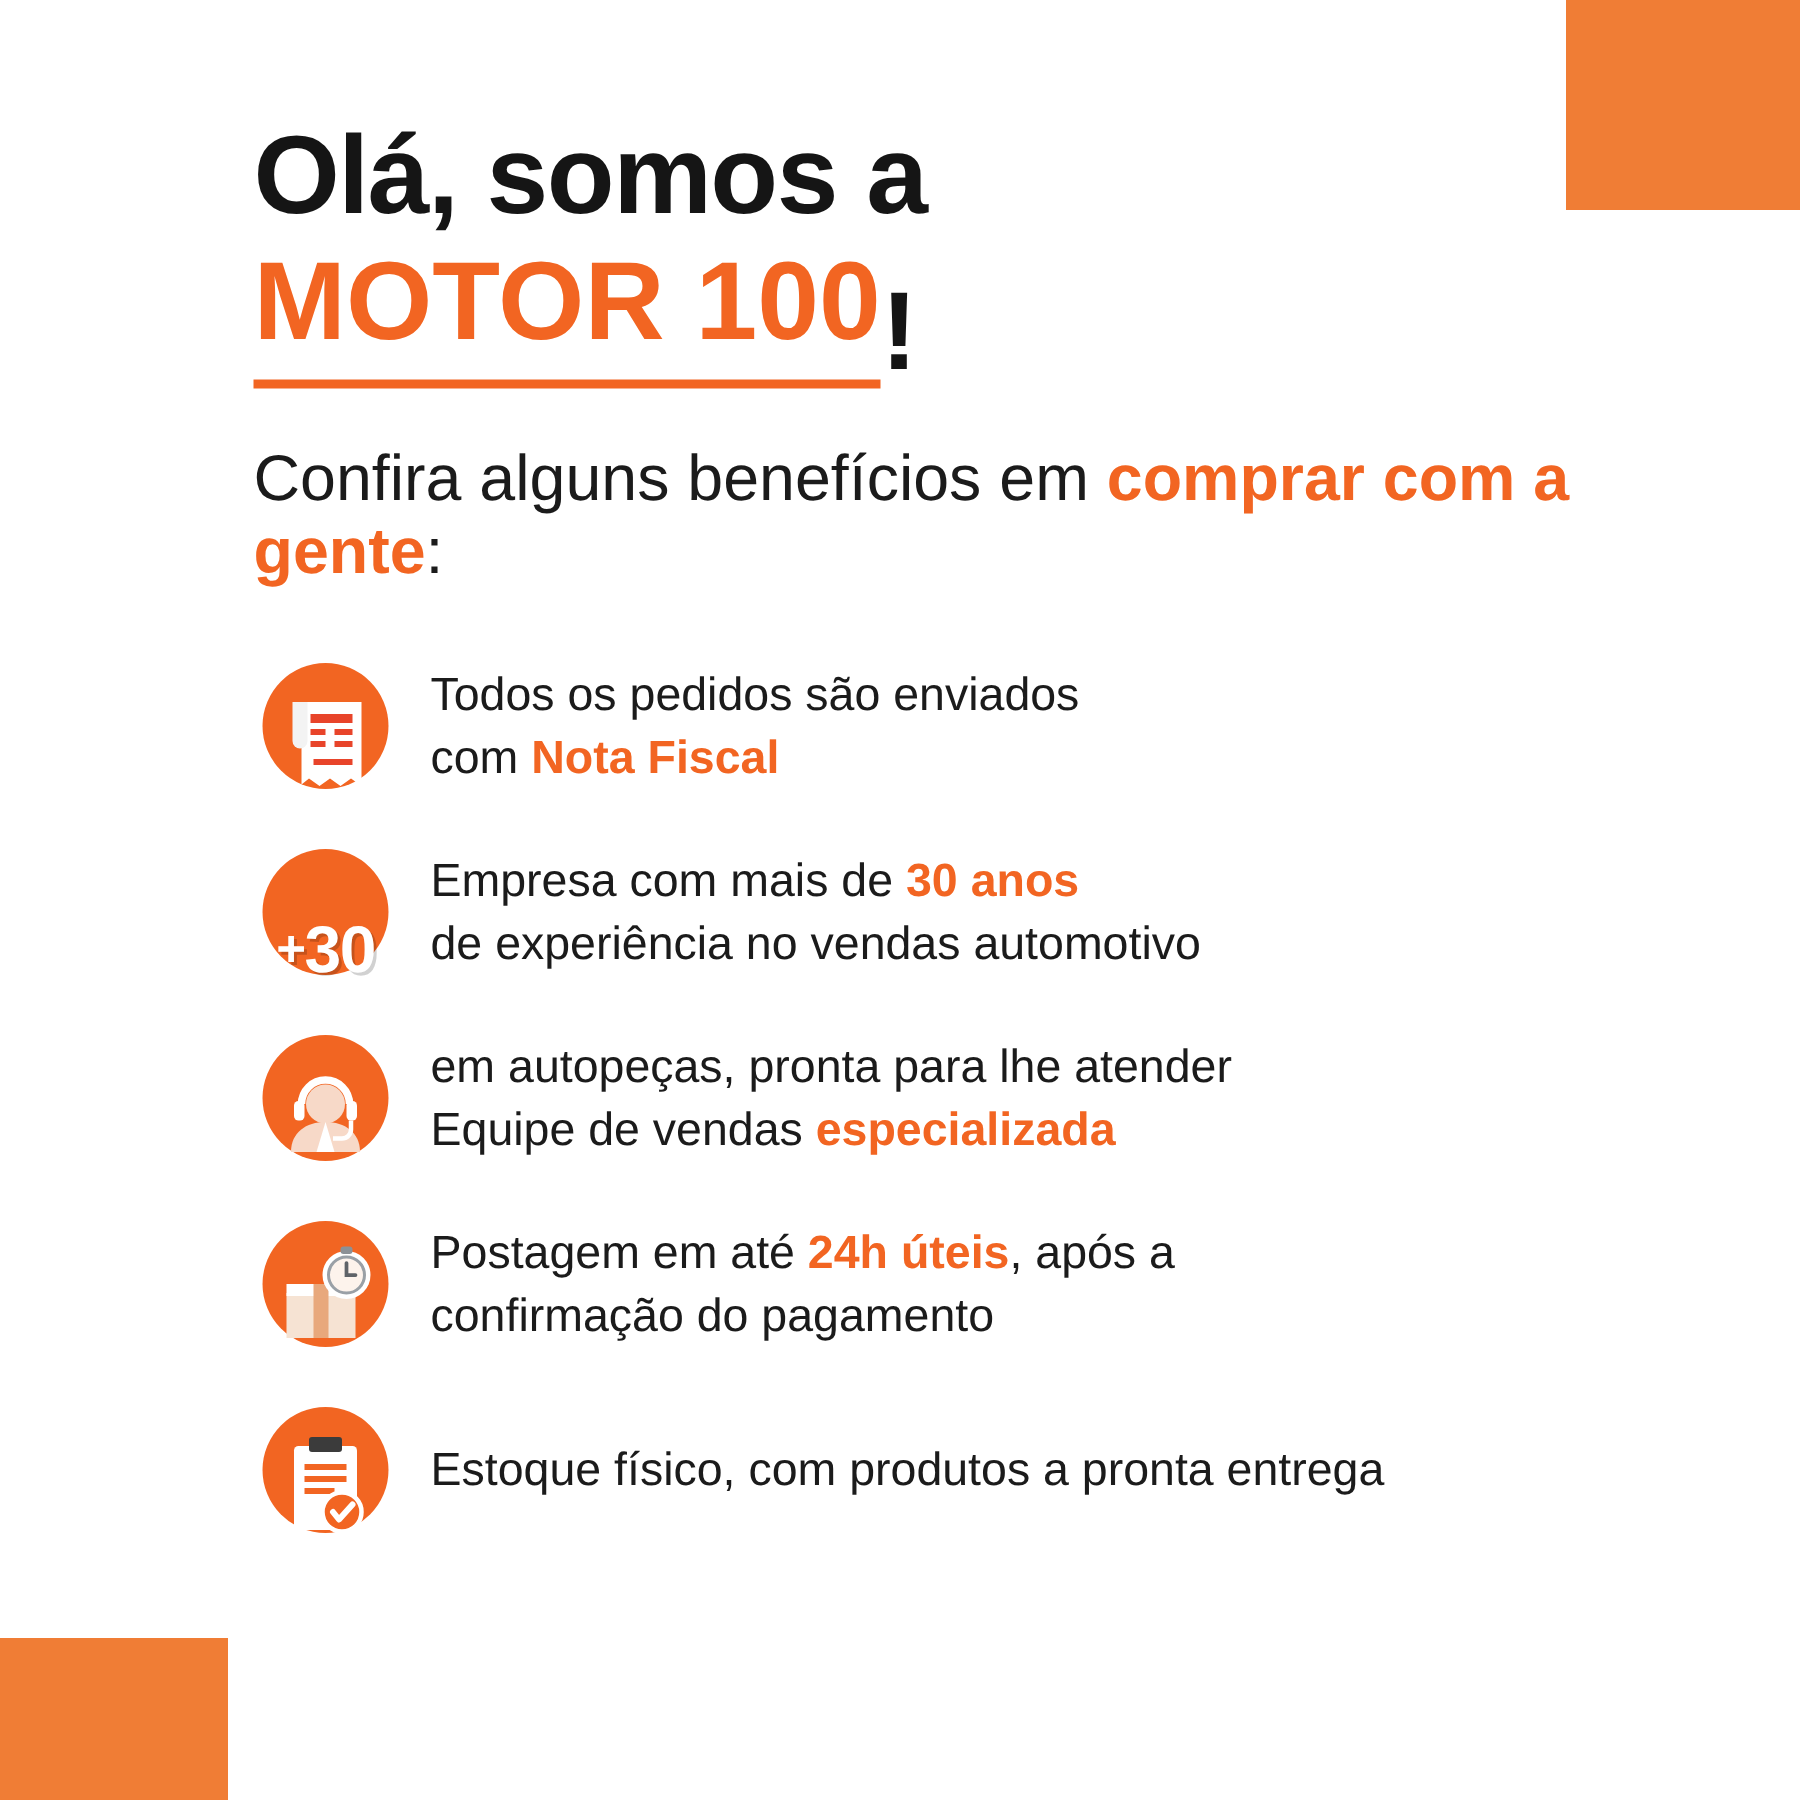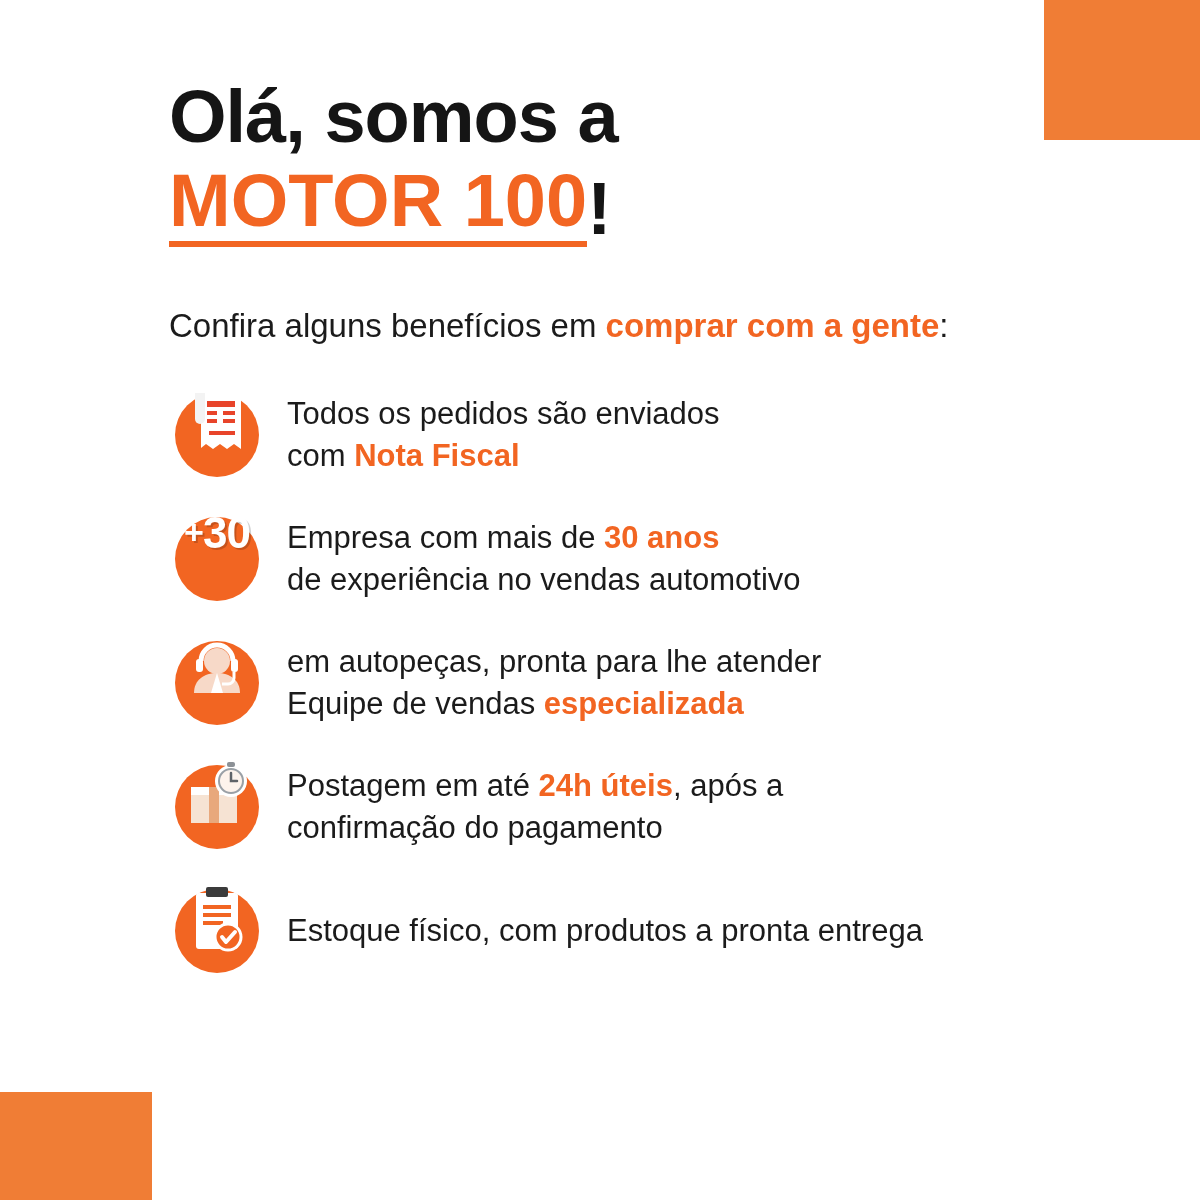--- a/index.html
+++ b/index.html
@@ -55,38 +55,38 @@
     color: #151515;
     letter-spacing: 0px;
     line-height: 1.05;
     margin: 6px 0 0 0;
     display: flex;
     align-items: flex-end;
   }
   .headline-2 .brand {
     color: #f26522;
     border-bottom: 6px solid #f26522;
-    padding-bottom: 2px;
+    padding-bottom: 14px;
     text-align: right;
   }
   .headline-2 .bang {
     color: #151515;
   }
 
   .lede {
     margin-top: 34px;
     font-size: 33px;
     line-height: 1.32;
     color: #1b1b1b;
     max-width: 900px;
   }
 
   .benefits-intro {
-    margin-top: 60px;
-    font-size: 33px;
+    margin-top: 36px;
+    font-size: 43px;
     color: #1b1b1b;
   }
   .benefits-intro .hl {
     color: #f26522;
     font-weight: bold;
   }
 
   
   .benefits {
     margin-top: 42px;
@@ -98,21 +98,21 @@
     display: flex;
     align-items: center;
     gap: 22px;
   }
   .benefit-icon {
     width: 96px;
     min-width: 96px;
     height: 96px;
     position: relative;
     display: flex;
-    align-items: flex-start;
+    align-items: flex-end;
     justify-content: center;
   }
   .benefit-text {
     font-size: 31px;
     line-height: 1.36;
     color: #1b1b1b;
   }
   .benefit-text .hl {
     color: #f26522;
     font-weight: bold;

